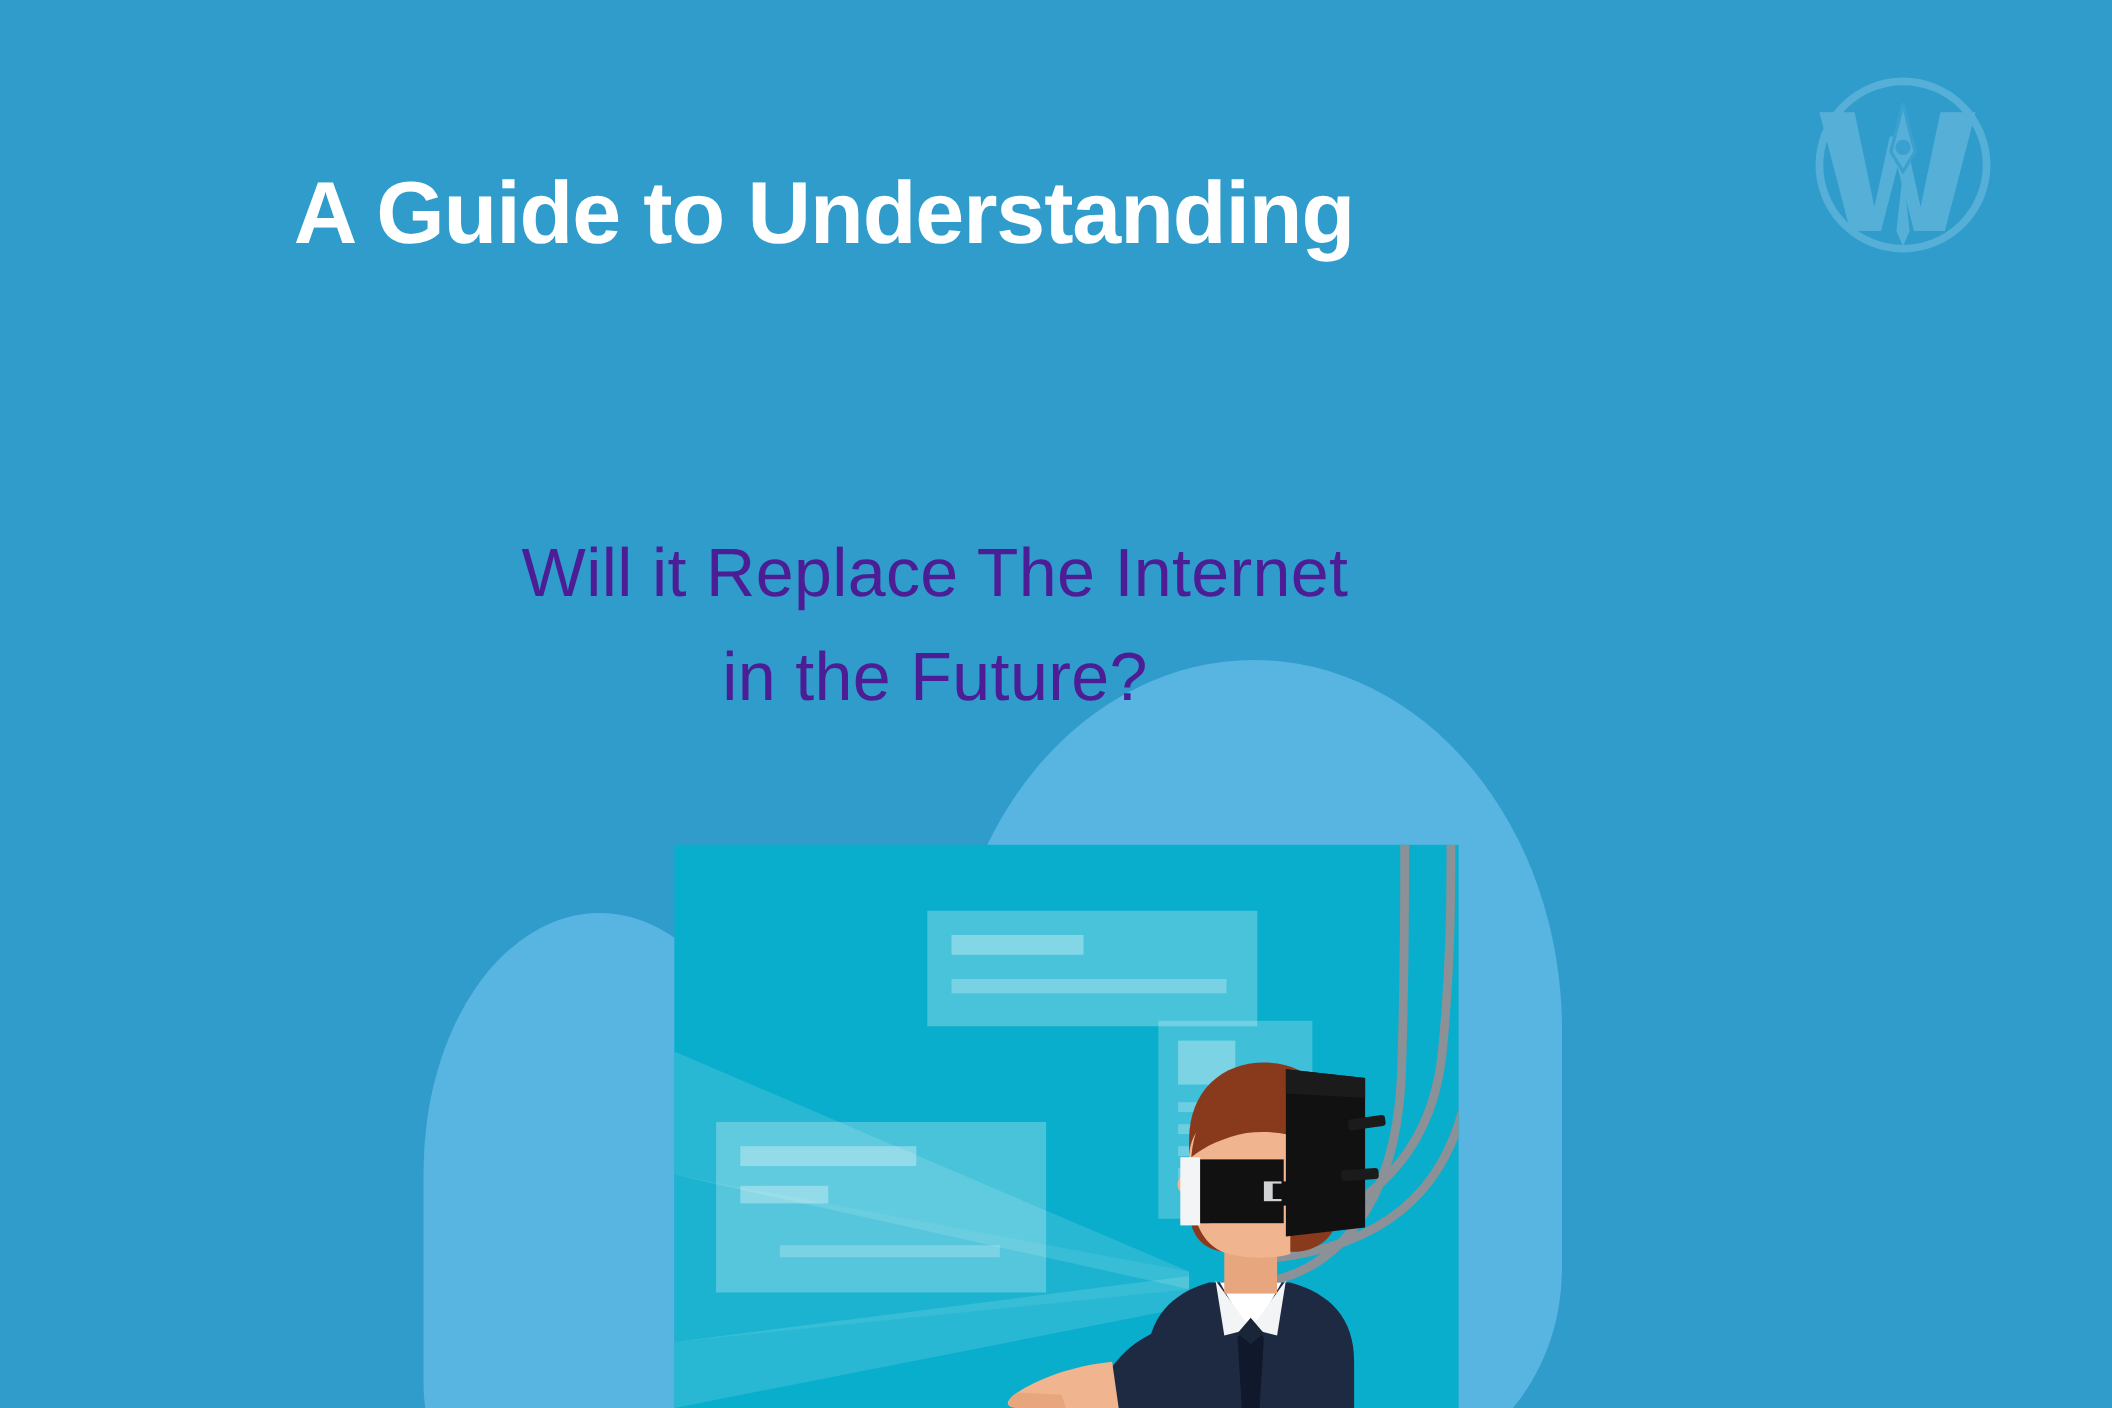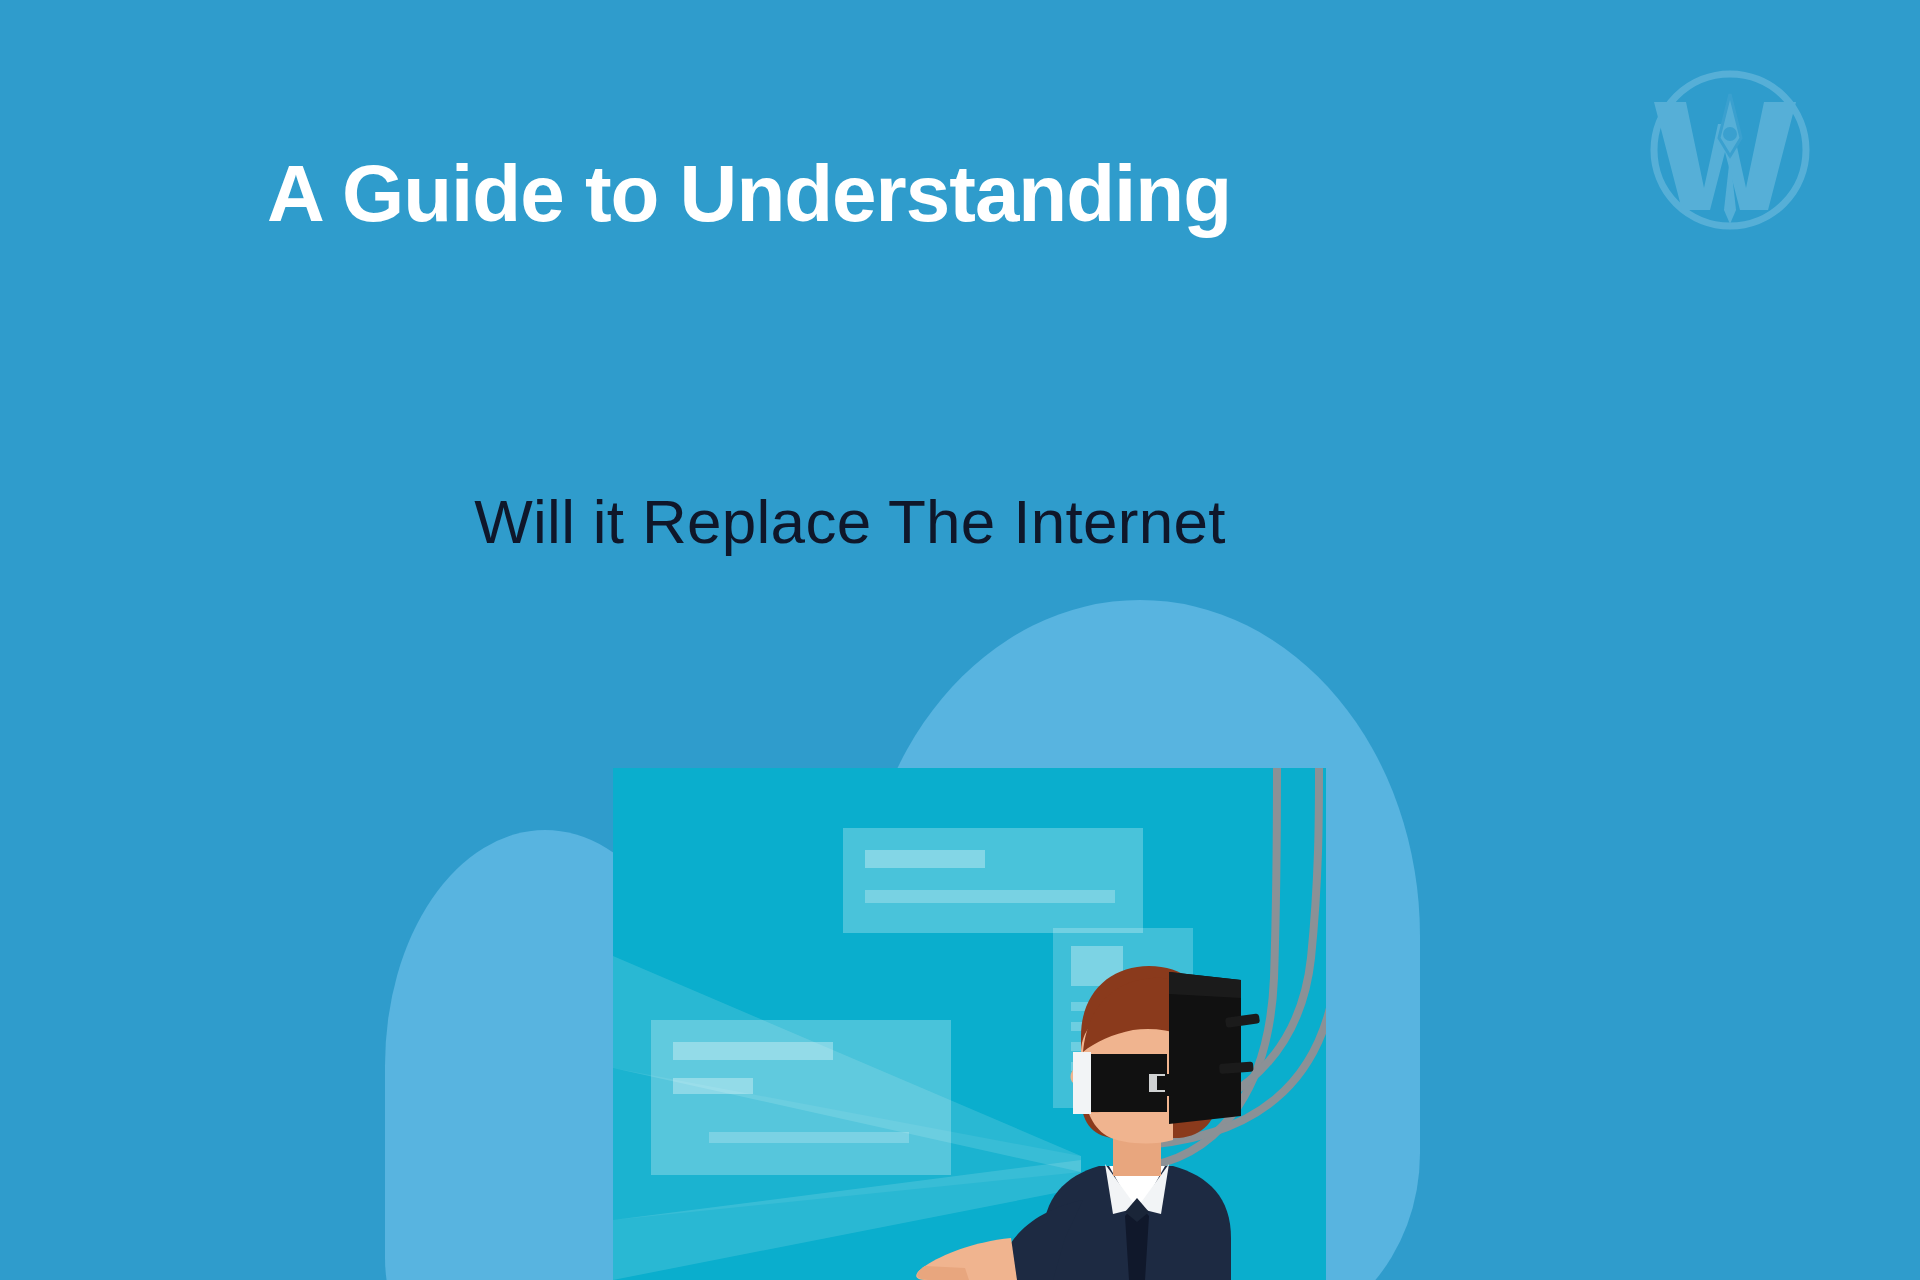--- a/index.html
+++ b/index.html
@@ -50,21 +50,21 @@
     font-size:80px;
     line-height:1.34;
     letter-spacing:-1px;
   }
   #subtitle {
     position:absolute; left:0; top:475px; width:1920px;
     text-align:center;
     padding-right: 220px;
   }
   .sub-line {
-    color:#0f172a;
+    color:#4c1d95;
     font-weight:400;
     font-size:62px;
     line-height:1.52;
     letter-spacing:.3px;
   }
 
   
   #illustration {
     position:absolute;
     left:613px; top:768px;
@@ -114,20 +114,21 @@
       <path d="M90 96 L96 150 L90 164 L84 150 Z" fill="#8ccbe8"></path>
     </svg>
   </div>
 
   <div id="headline">
     <div class="title-line">A Guide to Understanding</div>
   </div>
 
   <div id="subtitle">
     <div class="sub-line">Will it Replace The Internet</div>
+    <div class="sub-line">in the Future?</div>
   </div>
 
   <div id="illustration">
 
     <div class="screen"></div>
 
     <svg class="beam" viewBox="0 0 713 512">
       <polygon points="468,388 0,188 0,300 468,404" fill="#ffffff" opacity="0.13"></polygon>
       <polygon points="468,392 0,452 0,512 468,420" fill="#ffffff" opacity="0.13"></polygon>
       <polygon points="468,388 0,300 0,452 468,404" fill="#ffffff" opacity="0.07"></polygon>

